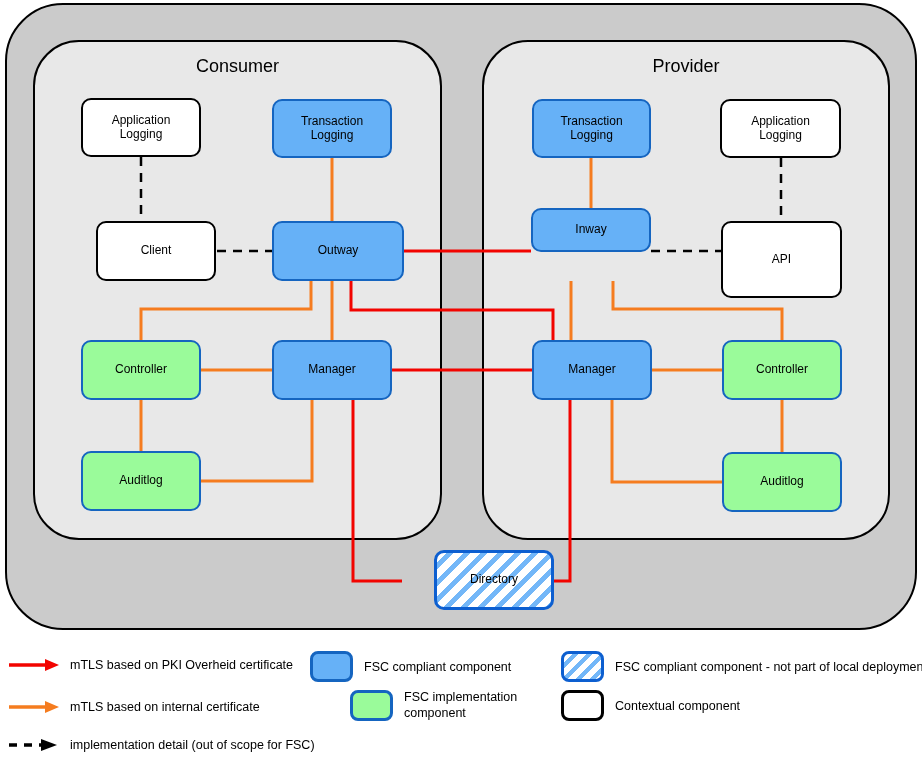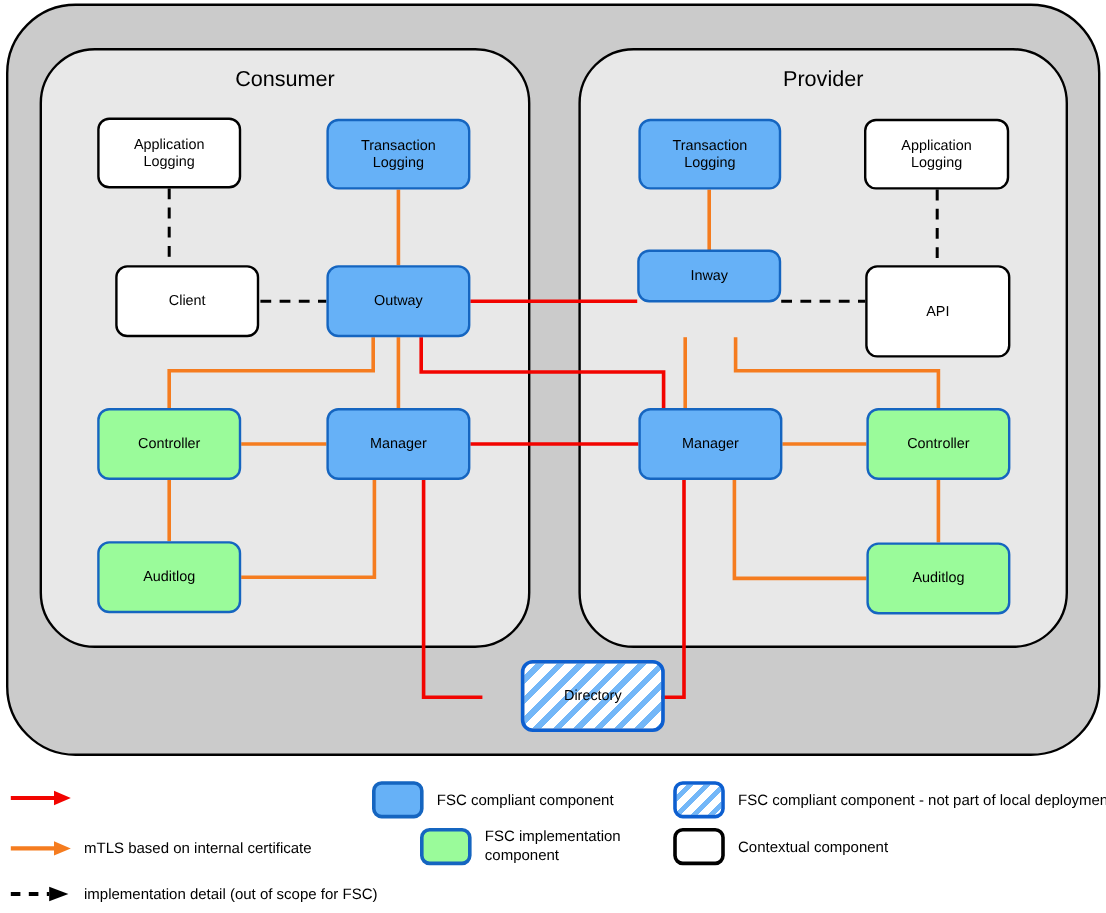--- a/index.html
+++ b/index.html
@@ -74,38 +74,39 @@
       <polyline points="392,251 531,251" fill="none" stroke="#F20400" stroke-width="3"></polyline>
       <polyline points="351,281 351,310 553,310 553,340" fill="none" stroke="#F20400" stroke-width="3"></polyline>
       <polyline points="392,370 532,370" fill="none" stroke="#F20400" stroke-width="3"></polyline>
       <polyline points="353,400 353,581 402,581" fill="none" stroke="#F20400" stroke-width="3"></polyline>
       <polyline points="570,400 570,581 522,581" fill="none" stroke="#F20400" stroke-width="3"></polyline>
     </svg>
 
   <div class="node contextual" style="left:81px;top:98px;width:120px;height:59px;">Application Logging</div>
   <div class="node compliant" style="left:272px;top:99px;width:120px;height:59px;">Transaction Logging</div>
   <div class="node contextual" style="left:96px;top:221px;width:120px;height:60px;">Client</div>
-  <div class="node compliant" style="left:272px;top:221px;width:120px;height:60px;">Outway</div>
+  <div class="node compliant" style="left:272px;top:221px;width:132px;height:60px;">Outway</div>
   <div class="node implementation" style="left:81px;top:340px;width:120px;height:60px;">Controller</div>
   <div class="node compliant" style="left:272px;top:340px;width:120px;height:60px;">Manager</div>
   <div class="node implementation" style="left:81px;top:451px;width:120px;height:60px;">Auditlog</div>
   <div class="node compliant" style="left:532px;top:99px;width:119px;height:59px;">Transaction Logging</div>
   <div class="node contextual" style="left:720px;top:99px;width:121px;height:59px;">Application Logging</div>
   <div class="node compliant" style="left:531px;top:208px;width:120px;height:44px;">Inway</div>
   <div class="node contextual" style="left:721px;top:221px;width:121px;height:77px;">API</div>
   <div class="node compliant" style="left:532px;top:340px;width:120px;height:60px;">Manager</div>
   <div class="node implementation" style="left:722px;top:340px;width:120px;height:60px;">Controller</div>
   <div class="node implementation" style="left:722px;top:452px;width:120px;height:60px;">Auditlog</div>
   <div class="node remote" style="left:402px;top:550px;width:120px;height:60px;margin-left:32px;">Directory</div>
 
   <div class="legend-item" style="left:8px;top:653px;height:24px;">
     <svg class="arrow-icon" width="52" height="14" viewBox="0 0 52 14">
       <line x1="1" y1="7" x2="37" y2="7" stroke-width="3.5" stroke="#F20400"></line>
       <path d="M37,1 L51,7 L37,13 Z" fill="#F20400"></path>
     </svg>
+    <span class="legend-label">mTLS based on PKI Overheid certificate</span>
   </div>
   <div class="legend-item" style="left:8px;top:695px;height:24px;">
     <svg class="arrow-icon" width="52" height="14" viewBox="0 0 52 14">
       <line x1="1" y1="7" x2="37" y2="7" stroke-width="3.5" stroke="#F57C1F"></line>
       <path d="M37,1 L51,7 L37,13 Z" fill="#F57C1F"></path>
     </svg>
     <span class="legend-label">mTLS based on internal certificate</span>
   </div>
   <div class="legend-item" style="left:8px;top:733px;height:24px;">
     <svg class="arrow-icon" width="52" height="14" viewBox="0 0 52 14">

